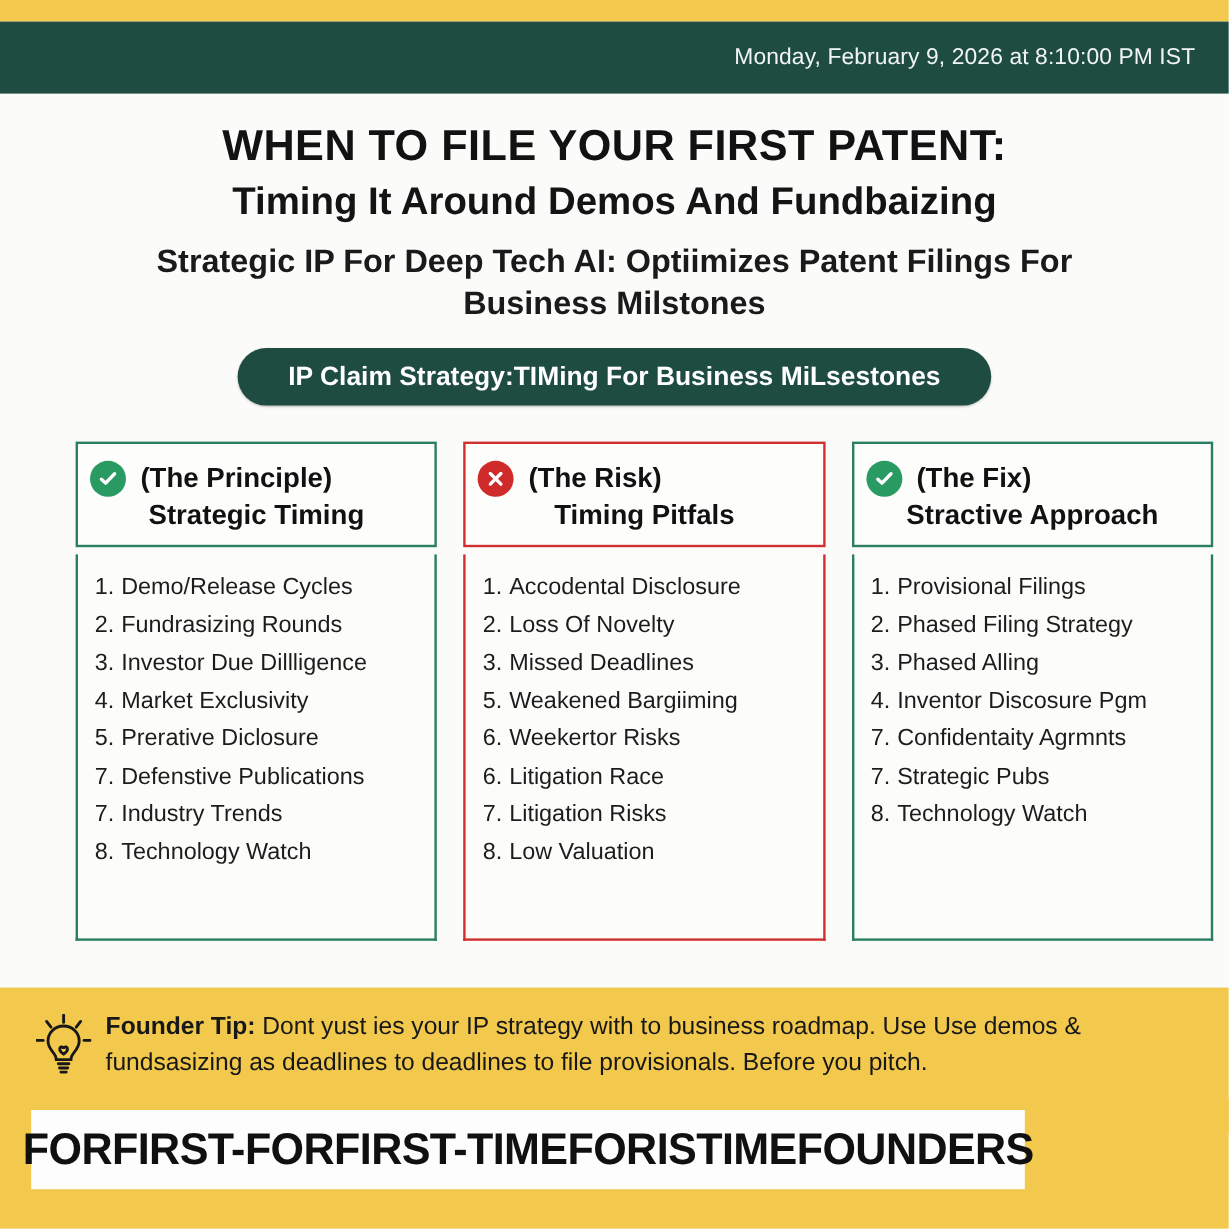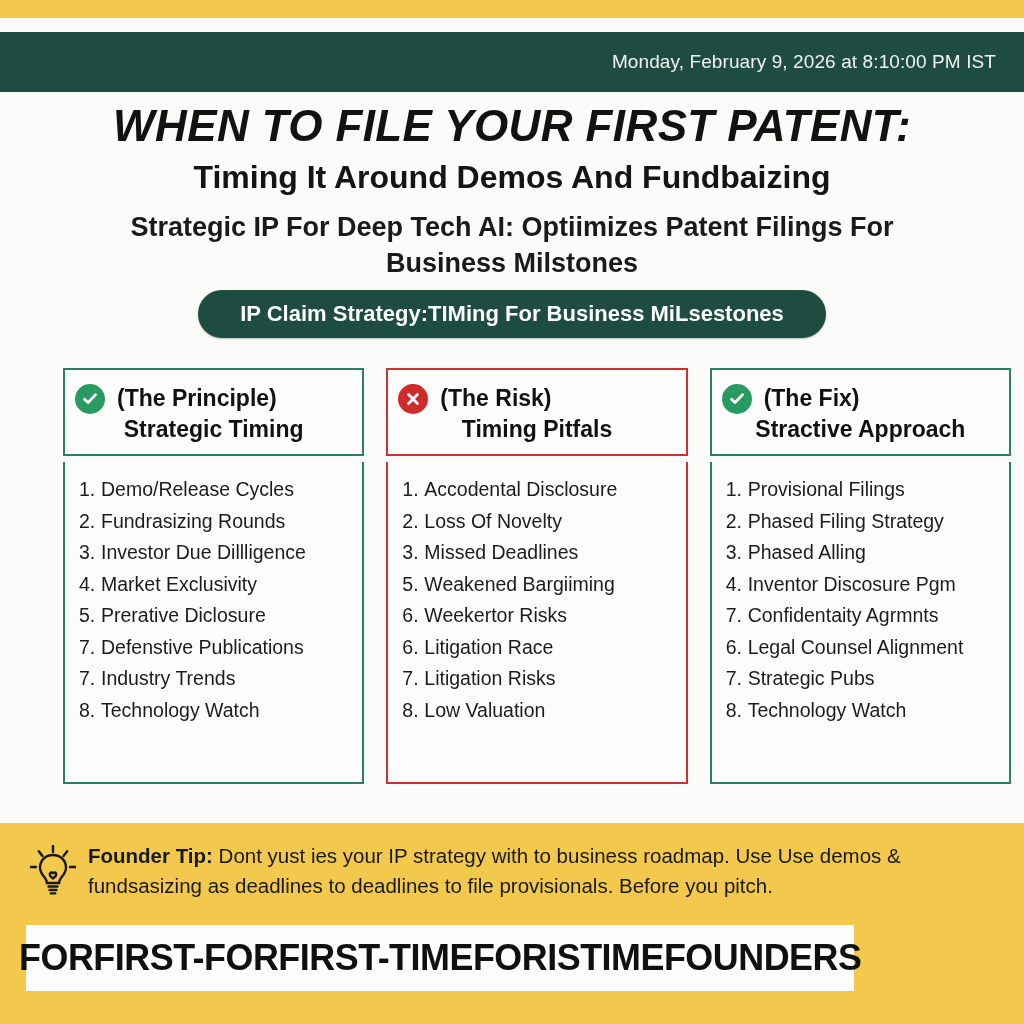--- a/index.html
+++ b/index.html
@@ -10,34 +10,34 @@
     overflow:hidden;
   }
   .page { position:relative; width:1024px; height:1024px; background:#fbfbf9; }
 
   
   .top-yellow {
     position:absolute; left:0; top:0; width:1024px; height:18px;
     background:#f2c94c;
   }
   .top-bar {
-    position:absolute; left:0; top:32px; width:1024px; height:60px;
+    position:absolute; left:0; top:18px; width:1024px; height:60px;
     background:#1e4c40;
     display:flex; align-items:center; justify-content:flex-end;
   }
   .top-bar .stamp {
     color:#f0f4f2; font-size:19px; letter-spacing:.1px;
     padding-right:28px; white-space:nowrap;
   }
 
   
   .titles { position:absolute; left:0; top:88px; width:1024px; text-align:center; }
   .t1 {
-    font-size:44px; font-weight:bold; color:#121212;
-    letter-spacing:.4px; line-height:1.18; margin:12px 0 0 0;font-style:italic;
+    font-size:36px; font-weight:bold; color:#121212;
+    letter-spacing:.4px; line-height:1.18; margin:12px 0 0 0;
   }
   .t2 {
     font-size:32px; font-weight:bold; color:#141414;
     line-height:1.2; margin:6px 0 0 0;
   }
   .t3 {
     font-size:27px; font-weight:bold; color:#1a1a1a;
     line-height:1.32; margin:14px auto 0 auto; width:870px;
   }
 
@@ -199,21 +199,20 @@
         </div>
         <div class="head-title">Stractive Approach</div>
       </div>
       <div class="card-body">
         <ol>
           <li><span class="num">1.</span><span>Provisional Filings</span></li>
           <li><span class="num">2.</span><span>Phased Filing Strategy</span></li>
           <li><span class="num">3.</span><span>Phased Alling</span></li>
           <li><span class="num">4.</span><span>Inventor Discosure Pgm</span></li>
           <li><span class="num">7.</span><span>Confidentaity Agrmnts</span></li>
-          <li><span class="num">6.</span><span>Legal Counsel Alignment</span></li>
           <li><span class="num">7.</span><span>Strategic Pubs</span></li>
           <li><span class="num">8.</span><span>Technology Watch</span></li>
         </ol>
       </div>
     </div>
 
   </div>
 
   <div class="tip">
     <span class="bulb">

